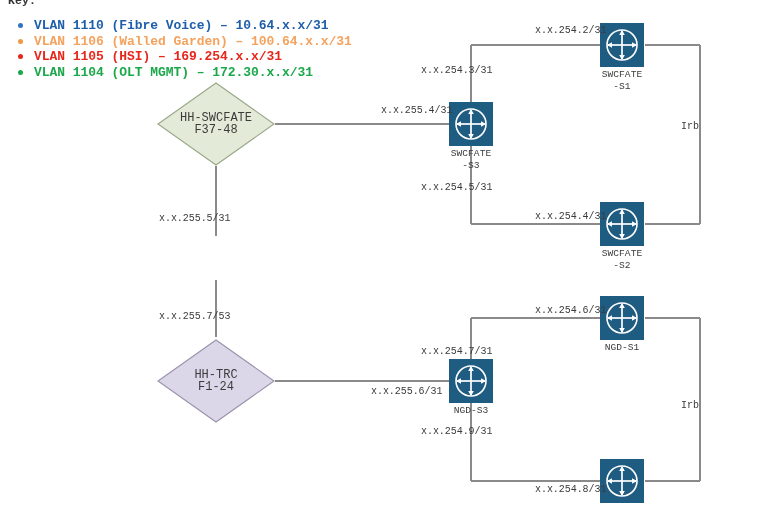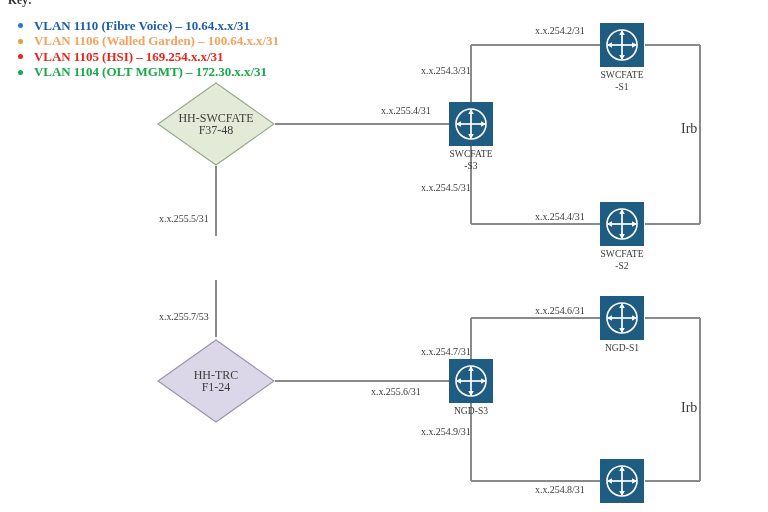--- a/index.html
+++ b/index.html
@@ -6,21 +6,21 @@
     margin: 0;
     padding: 0;
     background: #ffffff;
   }
   #page {
     position: relative;
     width: 768px;
     height: 512px;
     background: #ffffff;
     overflow: hidden;
-    font-family: Liberation Serif, serif;
+    font-family: Liberation Mono, monospace;
   }
 
   
   #key-title {
     position: absolute;
     left: 8px;
     top: -6px;
     font-size: 11.5px;
     font-weight: bold;
     color: #333333;
@@ -118,21 +118,21 @@
   
   .edge-label {
     position: absolute;
     font-size: 10px;
     color: #3b3b3b;
     white-space: nowrap;
     letter-spacing: -0.05px;
   }
   .irb-label {
     position: absolute;
-    font-size: 14px;
+    font-size: 10px;
     color: #3b3b3b;
     white-space: nowrap;
   }
 </style>
 </head>
 <body>
 
 <div id="page">
 
   <div id="key-title">Key:</div>

